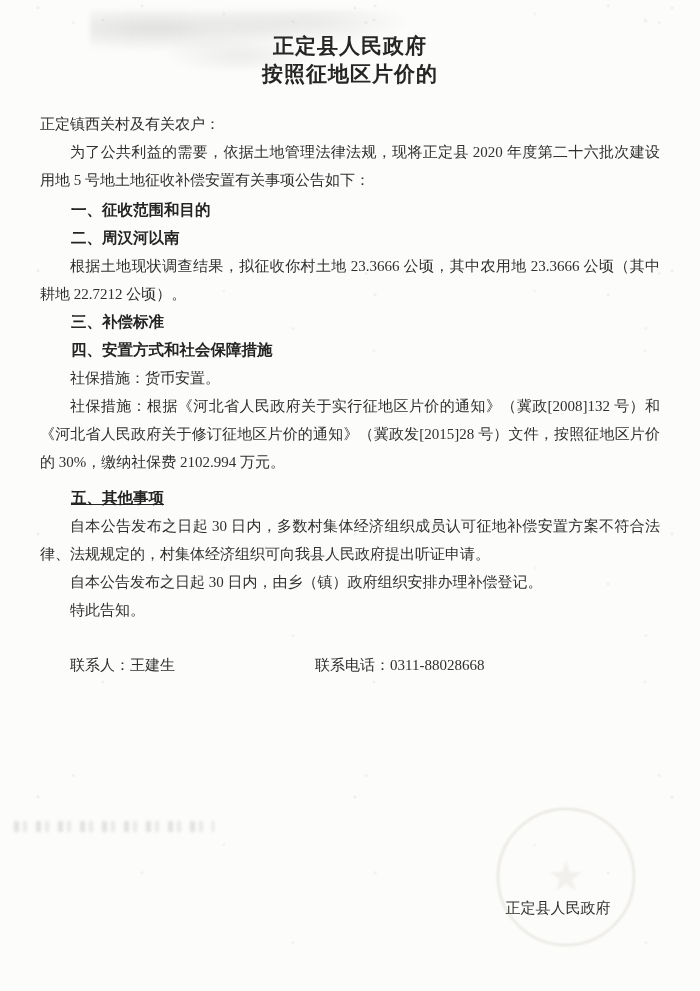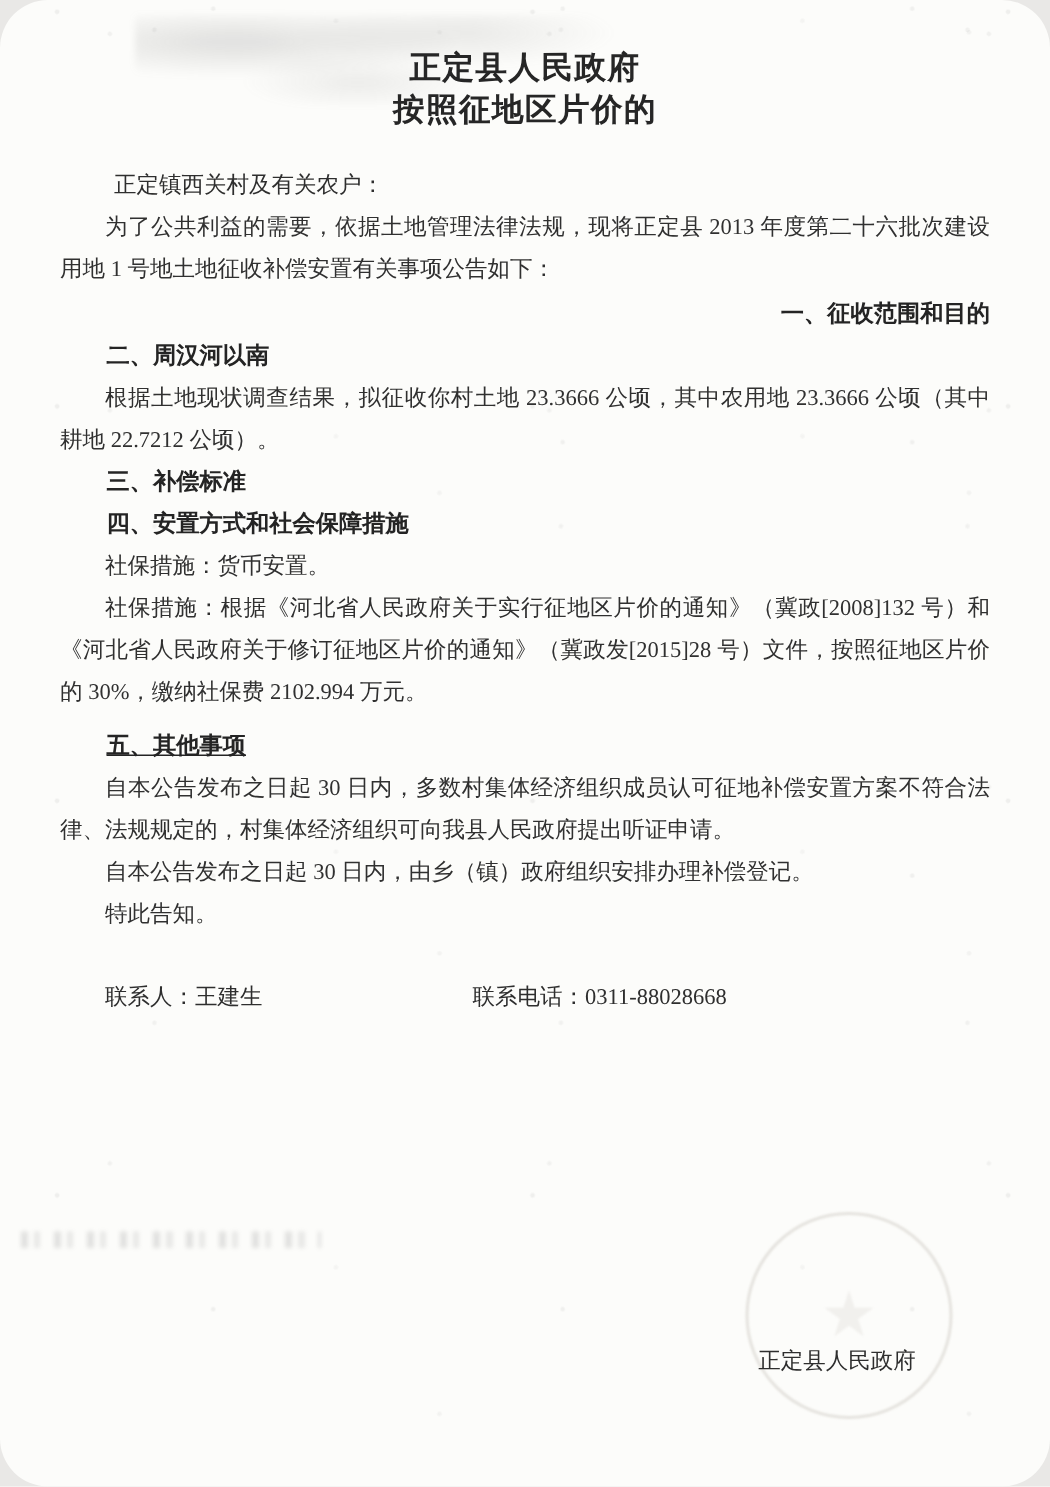--- a/index.html
+++ b/index.html
@@ -7,21 +7,20 @@
     width:700px;height:991px;
     background:#e9e8e6;
     font-family:"Liberation Serif","DejaVu Serif",serif;
   }
   .page{
     position:relative;
     width:700px;height:991px;
     background:#fcfcfa;
     overflow:hidden;
     color:#2e2e2e;
-    border-radius:32px;
   }
   
   .noise{
     position:absolute;inset:0;
     pointer-events:none;
     background-image:
       radial-gradient(circle at 12% 3%, rgba(90,90,90,.10) 0 1px, transparent 2px),
       radial-gradient(circle at 38% 6%, rgba(90,90,90,.08) 0 1px, transparent 2px),
       radial-gradient(circle at 61% 2%, rgba(90,90,90,.09) 0 1px, transparent 2px),
       radial-gradient(circle at 83% 7%, rgba(90,90,90,.07) 0 1px, transparent 2px),
@@ -48,37 +47,37 @@
   }
   .title{
     text-align:center;
     font-family:"Liberation Sans","DejaVu Sans",sans-serif;
     font-weight:700;
     font-size:21px;
     line-height:28px;
     color:#262626;
     letter-spacing:1px;
   }
-  .salutation{margin-top:22px;margin-left:36px;}
+  .salutation{margin-top:22px;}
   p.body{
     margin:0;
     text-align:justify;
     text-indent:2em;
     color:#303030;
   }
   h2.sec-heading{
     margin:0;
     font-family:"Liberation Sans","DejaVu Sans",sans-serif;
     font-weight:700;
     font-size:15.5px;
     line-height:28px;
     text-indent:2em;
     color:#242424;
   }
-  h2.mt2{margin-top:2px;text-align:right;}
+  h2.mt2{margin-top:2px;}
   h2.mt8{margin-top:8px;text-decoration:underline;}
   .contact{
     margin-top:27px;
     display:flex;
     align-items:flex-start;
   }
   .contact .person{margin-left:2em;}
   .contact .phone{margin-left:140px;}
   
   .smudge-line{
@@ -124,21 +123,21 @@
 <div class="page">
   <div class="noise"></div>
   <div class="smudge-top"></div>
 
   <div class="content">
     <div class="title">正定县人民政府</div>
     <div class="title">按照征地区片价的</div>
 
     <div class="salutation">正定镇西关村及有关农户：</div>
 
-    <p class="body">为了公共利益的需要，依据土地管理法律法规，现将正定县 2013 年度第二十六批次建设用地 1 号地土地征收补偿安置有关事项公告如下：</p>
+    <p class="body">为了公共利益的需要，依据土地管理法律法规，现将正定县 2020 年度第二十六批次建设用地 5 号地土地征收补偿安置有关事项公告如下：</p>
 
     <h2 class="sec-heading mt2">一、征收范围和目的</h2>
 
     <h2 class="sec-heading">二、周汉河以南</h2>
     <p class="body">根据土地现状调查结果，拟征收你村土地 23.3666 公顷，其中农用地 23.3666 公顷（其中耕地 22.7212 公顷）。</p>
 
     <h2 class="sec-heading">三、补偿标准</h2>
 
     <h2 class="sec-heading">四、安置方式和社会保障措施</h2>
     <p class="body">社保措施：货币安置。</p>

